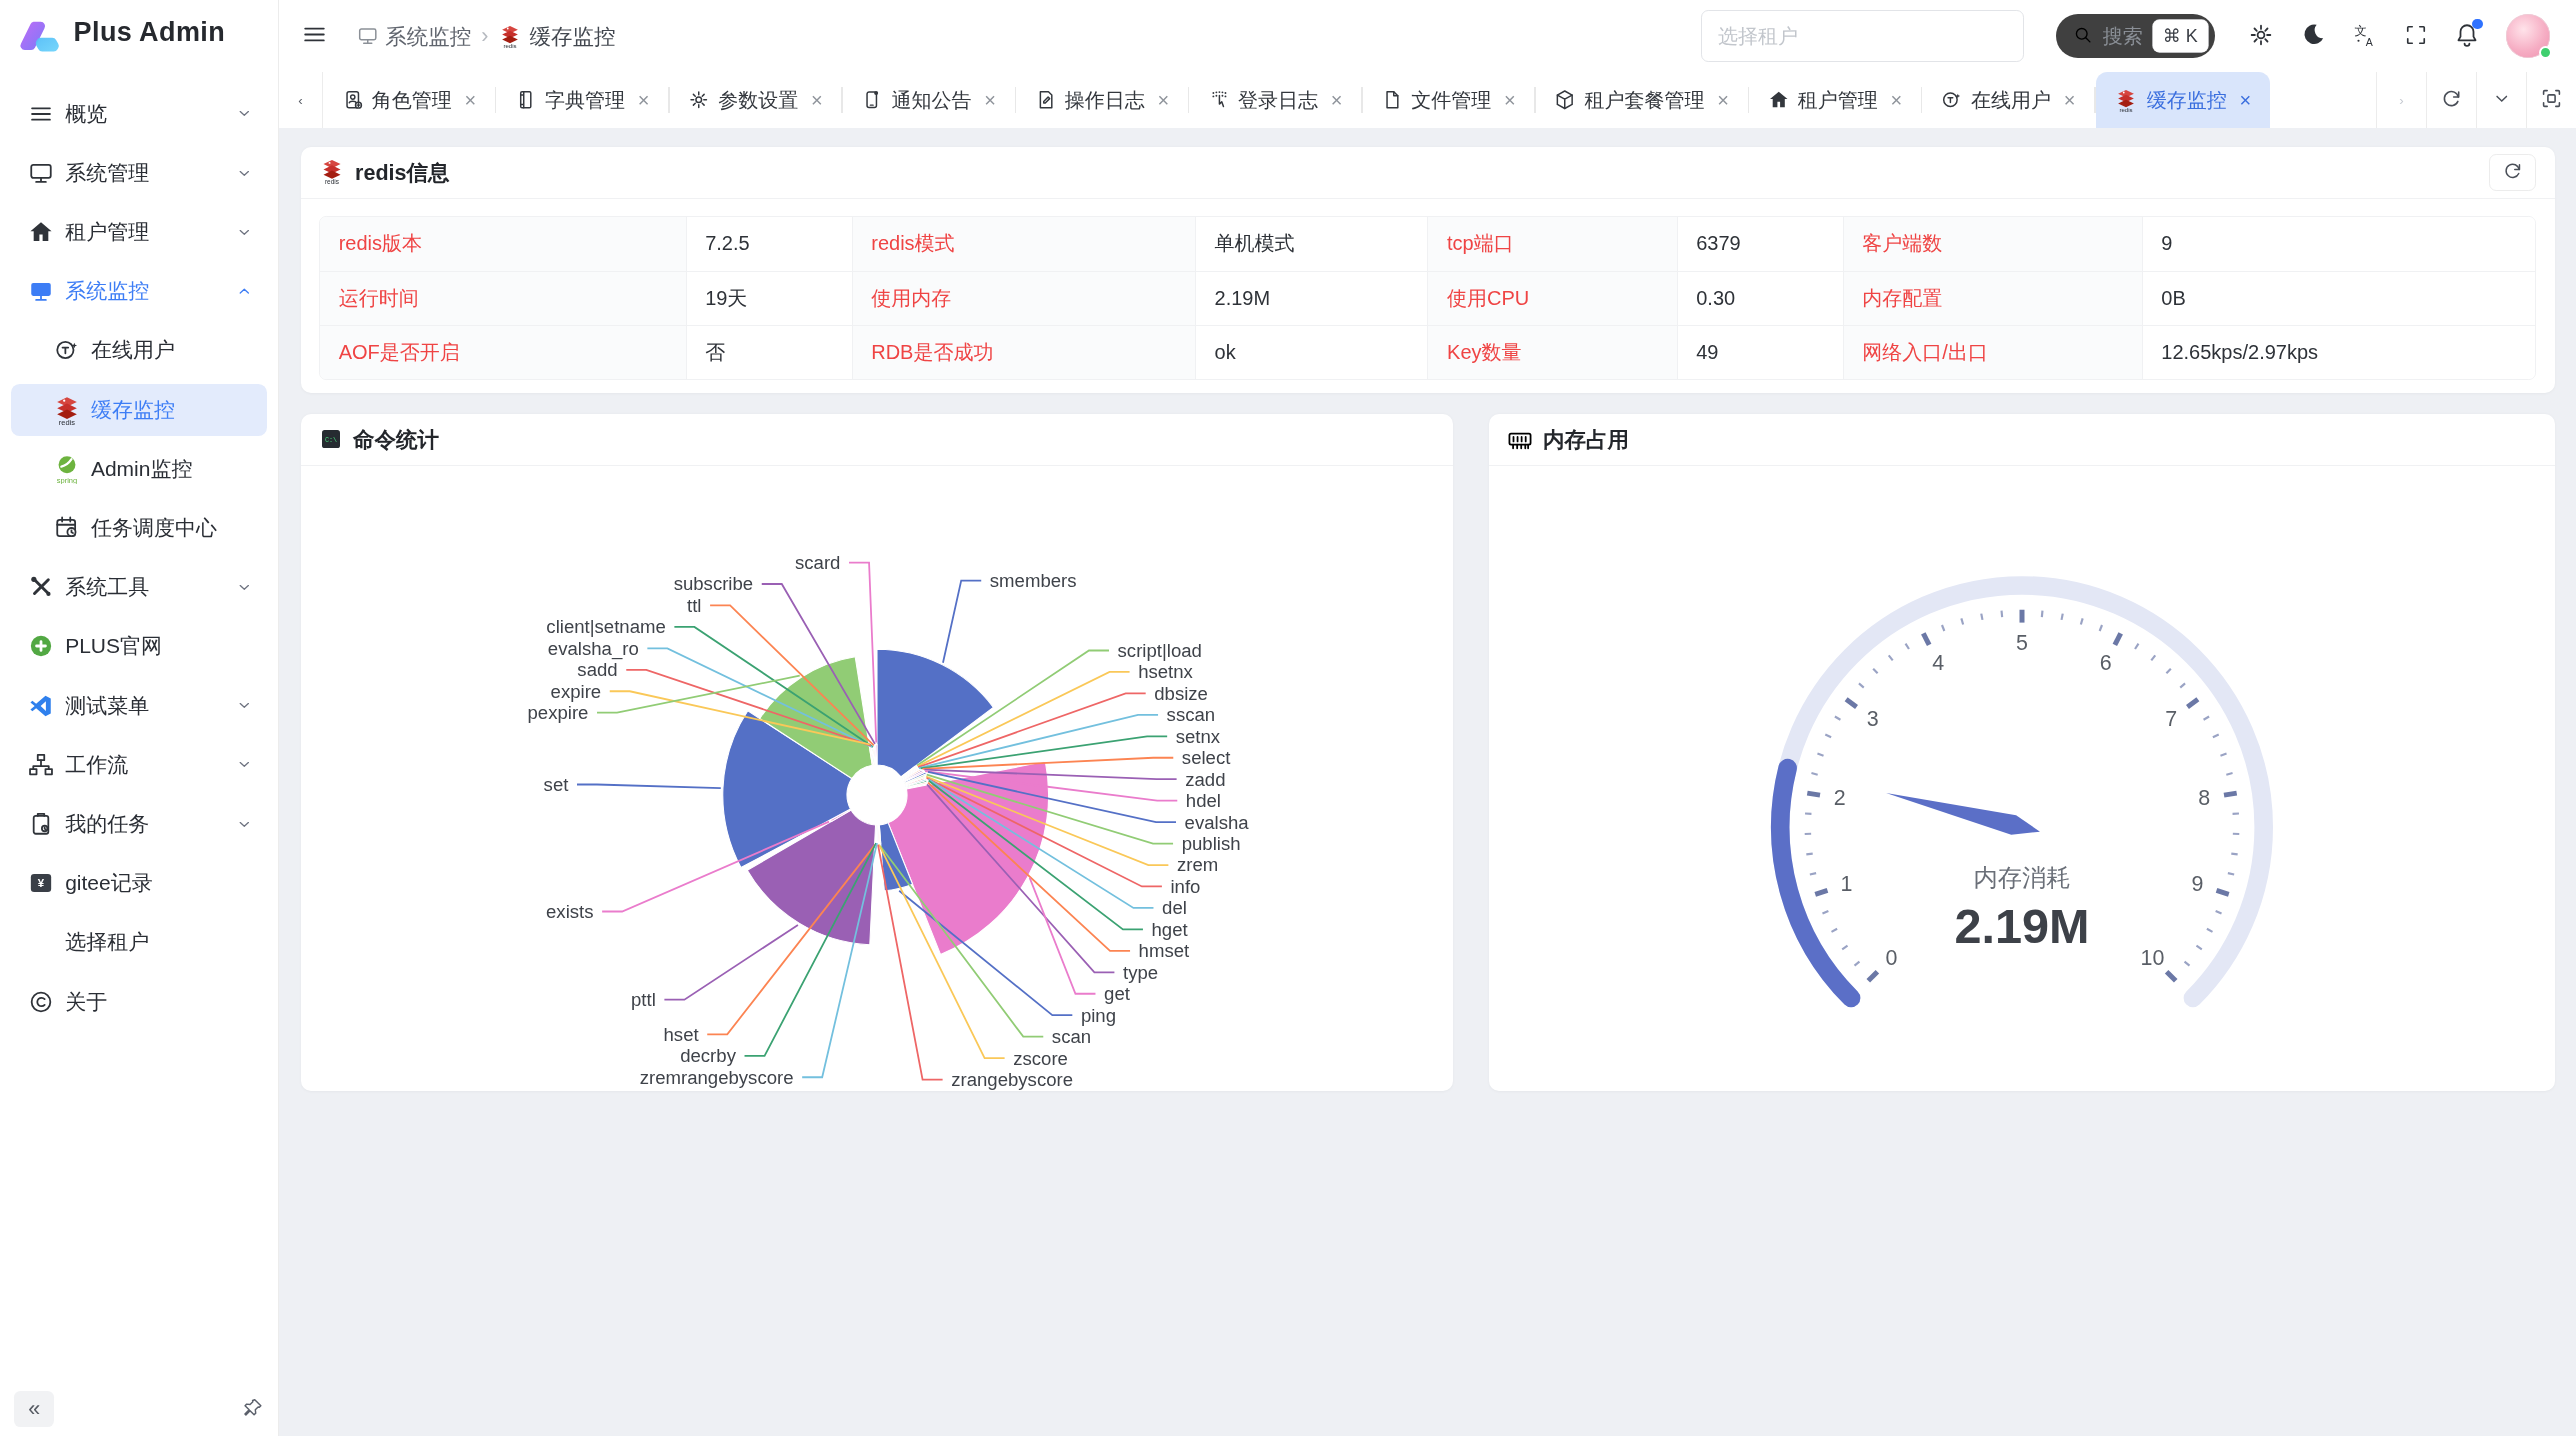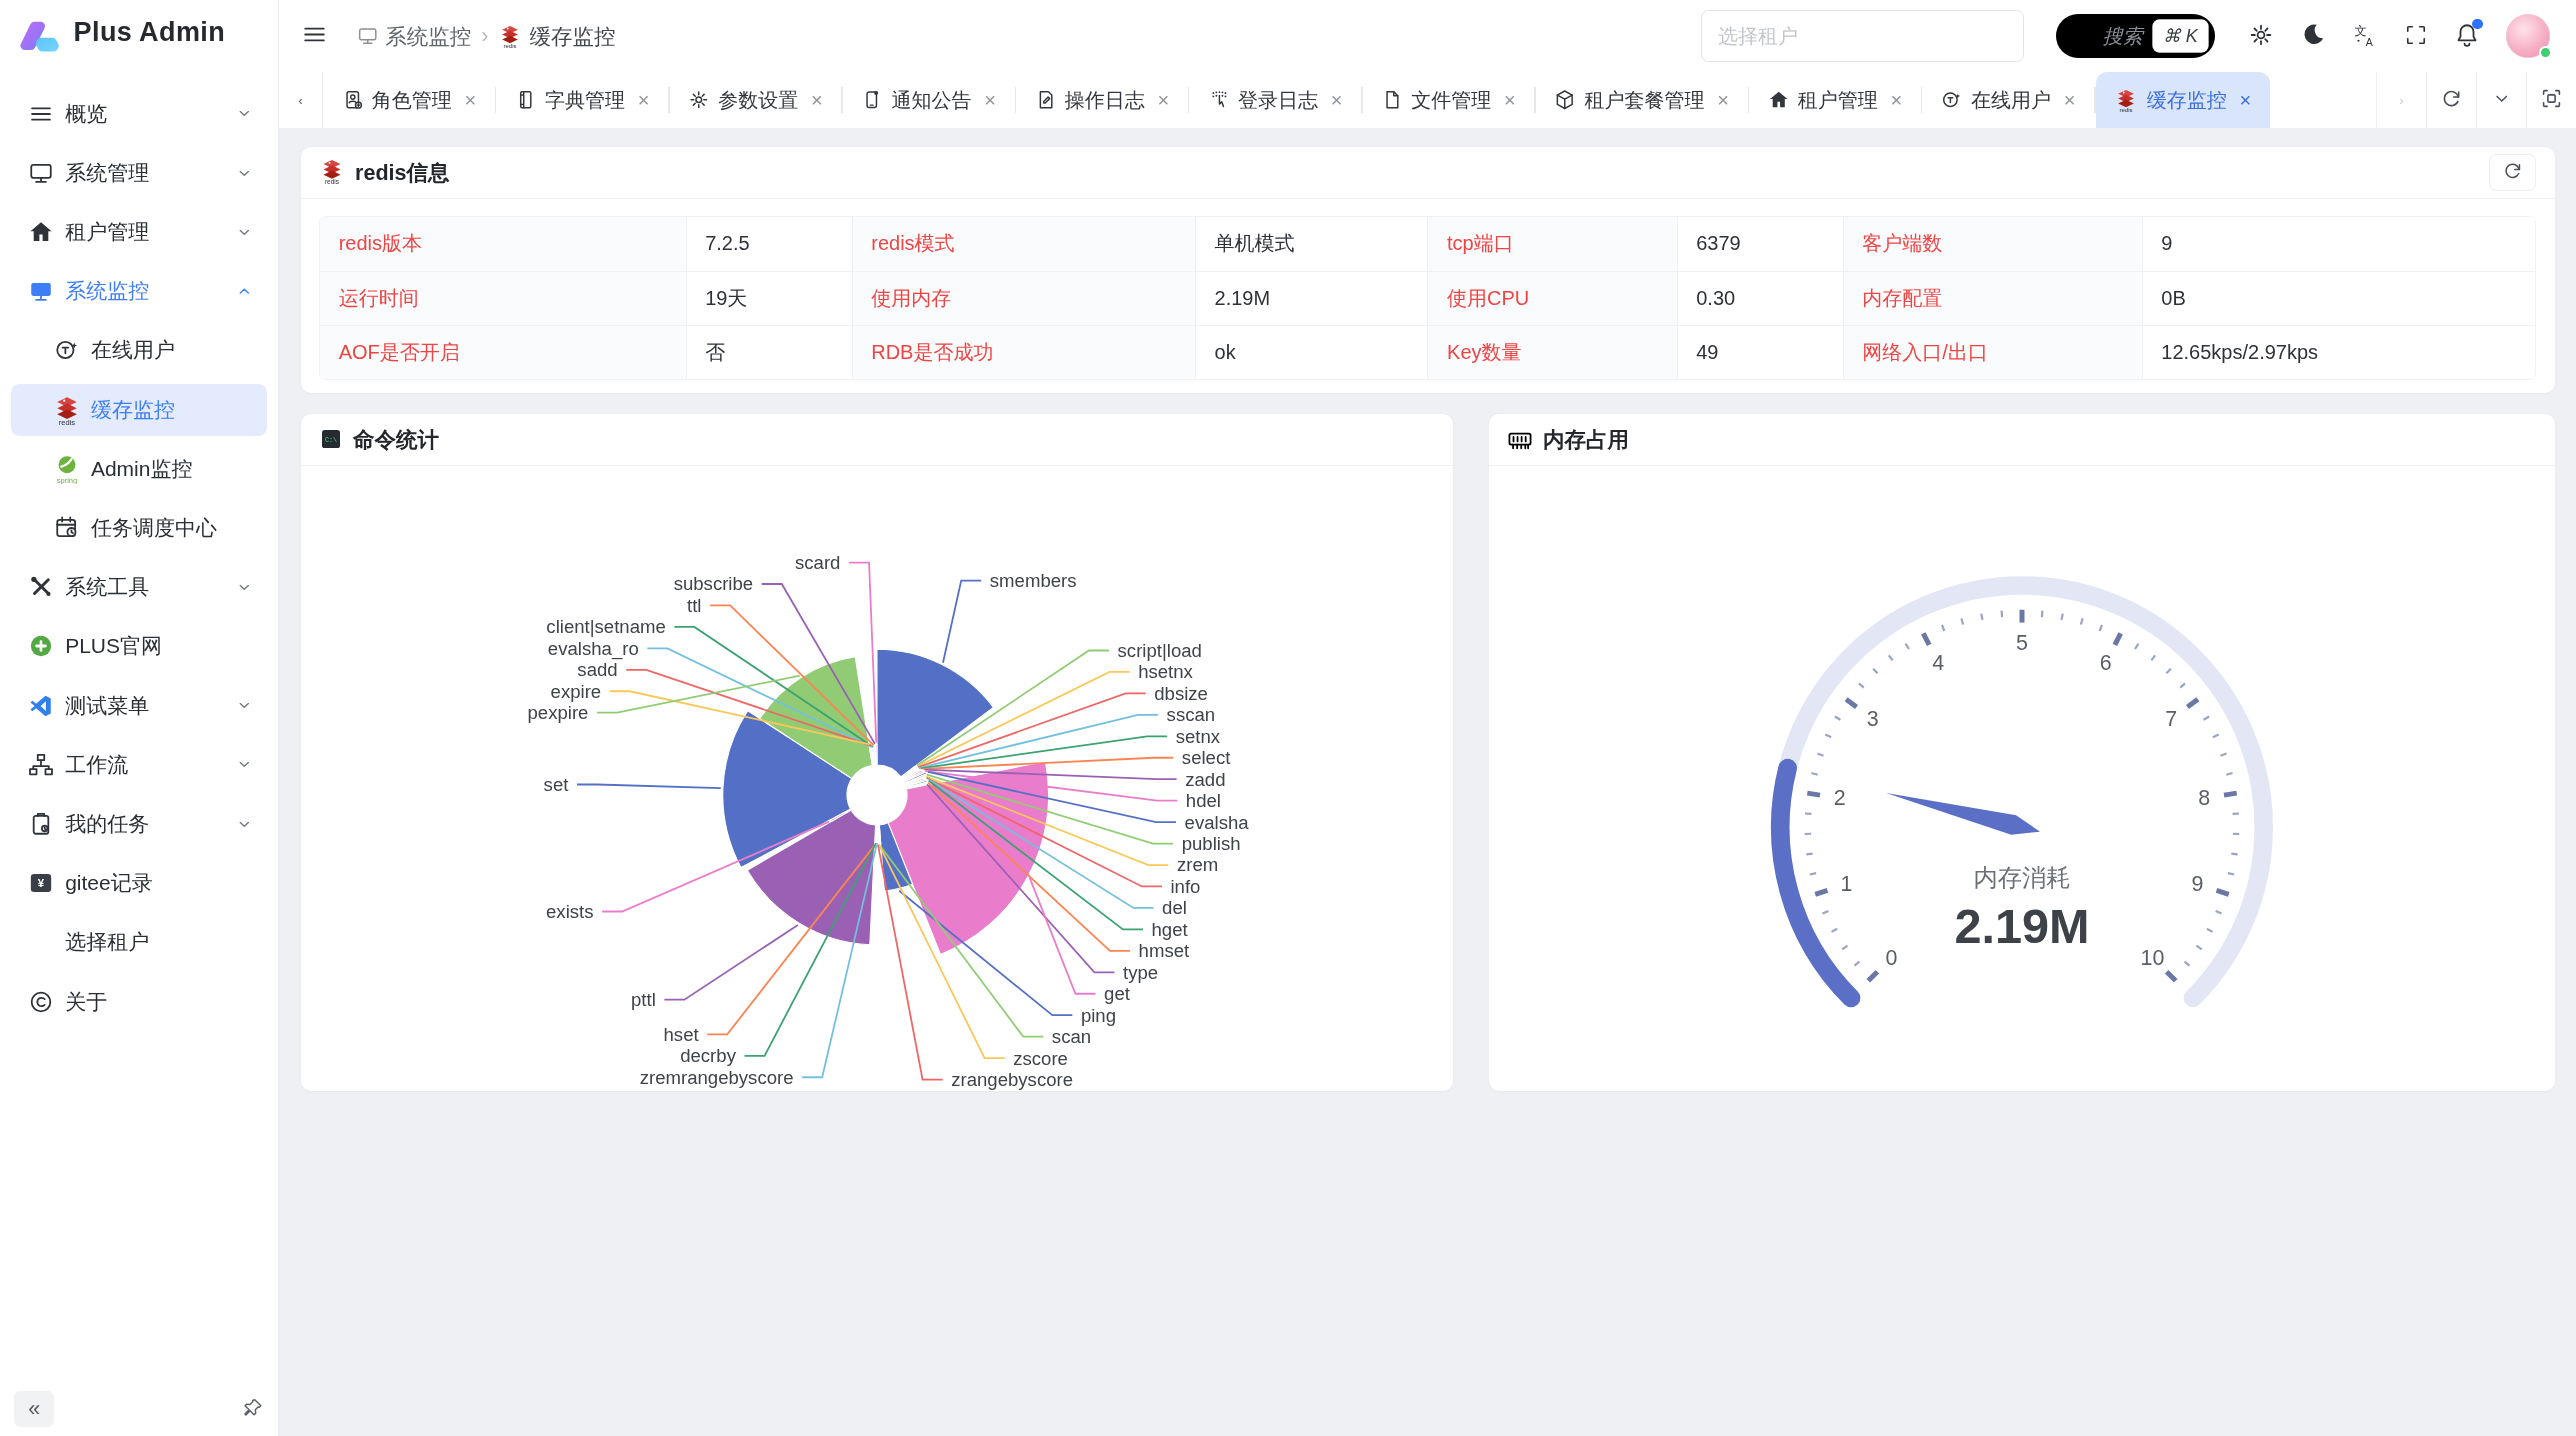--- a/index.html
+++ b/index.html
@@ -34,21 +34,21 @@
   .hamburger { background:none; border:none; color:#2e3238; cursor:pointer; display:flex; }
   .breadcrumb { display:flex; align-items:center; gap:10px; margin-left:29px; }
   .crumb { display:flex; align-items:center; gap:7.2px; font-size:21.5px; color:#60656e; cursor:pointer; }
   .crumb.current { color:#42474f; }
   .crumb-sep { font-size:21.5px; color:#b6bac0; }
   .top-spacer { flex:1; }
   .tenant-input { width:323px; height:52px; border:1.4px solid #e2e4e8; border-radius:7.2px; padding:0 15.7px;
     font-size:20px; color:#42474f; background:#fff; outline:none; }
   .tenant-input::placeholder { color:#c2c6cc; }
   .search-pill { display:flex; align-items:center; gap:10px; height:44px; margin-left:31.5px; padding:0 7.2px 0 17px;
-    background:#000000; border:none; border-radius:23px; cursor:pointer;font-style:italic; }
+    background:#404040; border:none; border-radius:23px; cursor:pointer; }
   .search-pill .s-label { font-size:20px; color:#8a8f96; }
   .search-pill .s-kbd { background:#fff; border-radius:6.4px; padding:5px 10px; font-size:18px; color:#3a3e45;
     box-shadow:0 0 0 0.7px #e9e9ec; white-space:nowrap; }
   .top-icons { display:flex; align-items:center; gap:26px; margin-left:33px; }
   .tico { background:none; border:none; color:#2e3238; cursor:pointer; display:flex; position:relative; }
   .bell-dot { position:absolute; top:-2.9px; right:-2.9px; width:10.7px; height:10.7px; border-radius:50%; background:#2f72ff; }
   .avatar { width:44px; height:44px; border-radius:50%; position:relative; cursor:pointer; flex:none;
     background:radial-gradient(circle at 40% 35%, #ffe3ea 0%, #f6aec4 55%, #ee8fae 100%); box-shadow:inset 0 0 0 0.7px #eccfd8; }
   .avatar .status-dot { position:absolute; bottom:-0.7px; right:-2.1px; width:13px; height:13px; border-radius:50%;
     background:#3fcf6e; border:2.1px solid #fff; }

